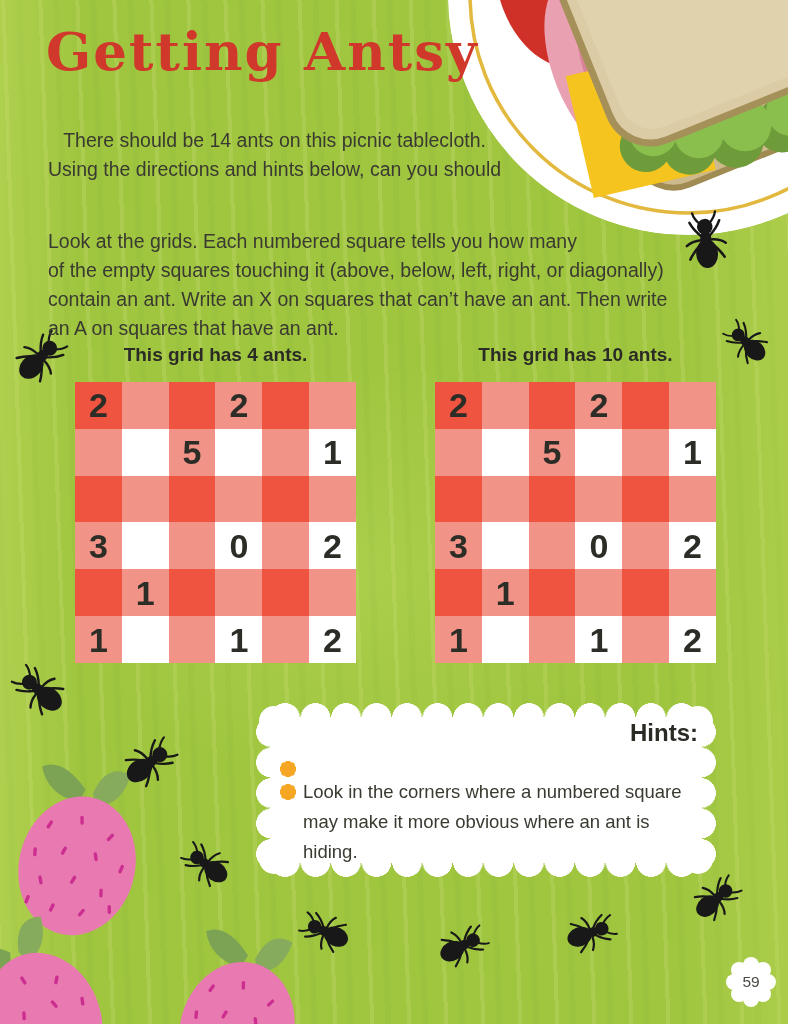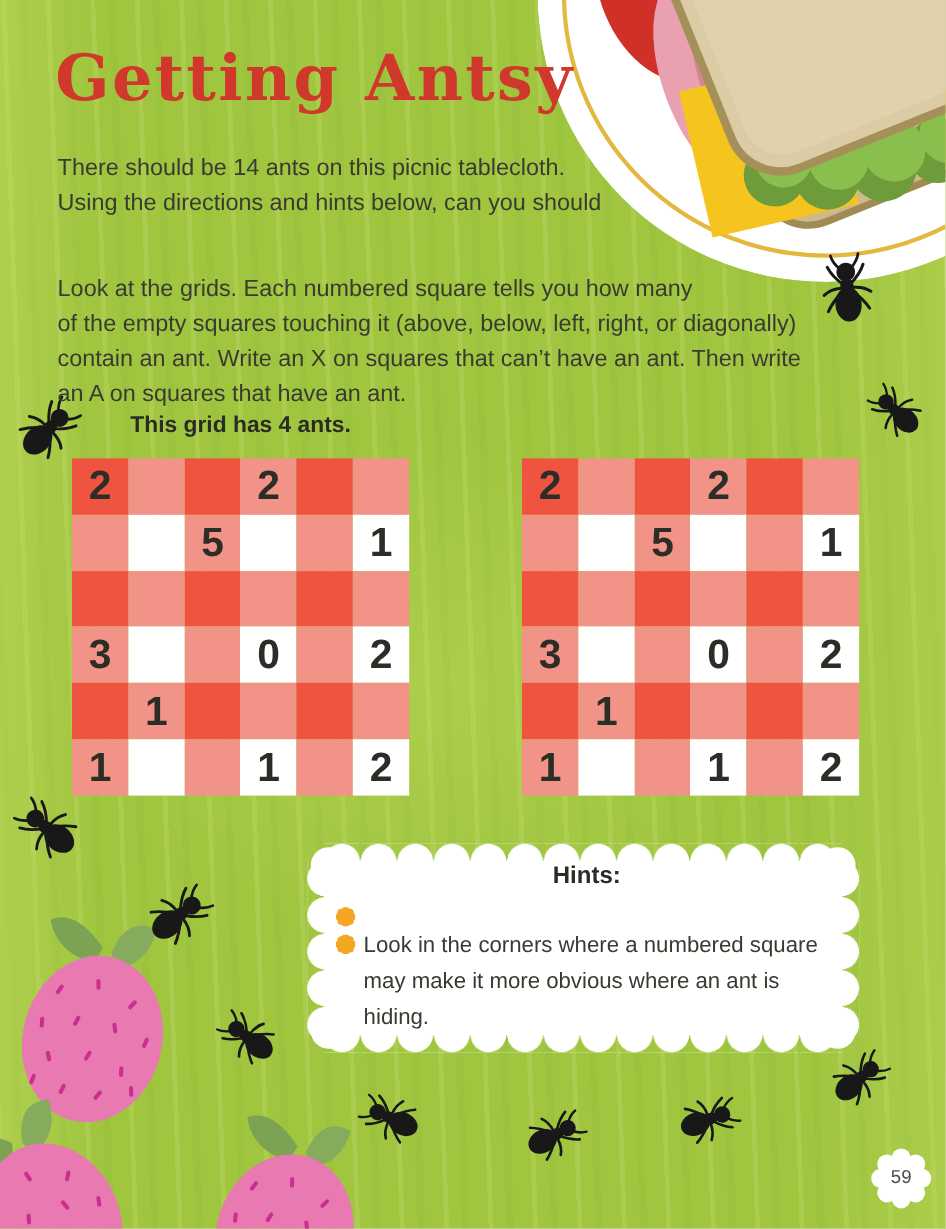--- a/index.html
+++ b/index.html
@@ -9,37 +9,37 @@
     background-color:#a0c640;
     background-image:
       radial-gradient(ellipse 420px 300px at 45% 56%, rgba(215,235,120,0.20), rgba(215,235,120,0) 70%),
       linear-gradient(90deg, rgba(210,228,110,0.30) 0%, rgba(210,228,110,0) 10%, rgba(0,0,0,0) 86%, rgba(200,222,100,0.28) 100%),
       repeating-linear-gradient(88deg, rgba(238,244,170,0.14) 0 4px, rgba(0,0,0,0) 4px 15px, rgba(118,168,48,0.10) 15px 21px, rgba(0,0,0,0) 21px 37px);
   }
   .decor{position:absolute;left:0;top:0;z-index:1;pointer-events:none;}
   .content{position:absolute;left:0;top:0;width:100%;height:100%;z-index:2;}
 
   .title{
-    position:absolute;left:46px;top:34px;
+    position:absolute;left:46px;top:20px;
     font-family:"DejaVu Serif",serif;font-weight:bold;
     font-size:53px;color:#d0382b;letter-spacing:2px;white-space:nowrap;
   }
   .para{position:absolute;color:#3a3a31;font-size:19.5px;line-height:29px;}
-  .intro{left:48px;top:126px;}
+  .intro{left:48px;top:126px;text-align:center;}
   .directions{left:48px;top:227px;}
 
   .grid-label{
     position:absolute;top:344px;width:281px;text-align:center;
     font-weight:bold;font-size:19px;color:#2b2b26;
   }
   .grid-board{
     position:absolute;top:382px;width:281px;height:281px;
     display:grid;grid-template-columns:repeat(6,1fr);grid-template-rows:repeat(6,1fr);
   }
-  .g0{left:60px;} .g1{left:435px;}
+  .g0{left:75px;} .g1{left:435px;}
   .cell{
     display:flex;align-items:center;justify-content:center;
     font-size:34px;font-weight:bold;color:#2d2d27;line-height:1;
   }
   .c-dark{background:#ee5440;}
   .c-mid{background:#f19386;}
   .c-white{background:#ffffff;}
 
   
   .hints{position:absolute;left:256px;top:703px;width:460px;height:174px;}
@@ -55,21 +55,21 @@
     background-image:radial-gradient(15px circle at 15px 15px,#fff 98%,rgba(255,255,255,0) 100%);
     background-size:15px 30.5px;}
   .sc-right{right:0;top:14px;bottom:14px;width:15px;background-repeat:repeat-y;
     background-image:radial-gradient(15px circle at 0px 15px,#fff 98%,rgba(255,255,255,0) 100%);
     background-size:15px 30.5px;}
   .sc-c{position:absolute;width:30px;height:30px;border-radius:50%;background:#fff;}
   .sc-c.tl{left:3px;top:3px;} .sc-c.tr{right:3px;top:3px;}
   .sc-c.bl{left:3px;bottom:3px;} .sc-c.br{right:3px;bottom:3px;}
 
   .hints-content{position:absolute;left:24px;right:18px;top:16px;}
-  .hints-title{text-align:center;font-weight:bold;font-size:20px;color:#2b2b26;margin-bottom:7px;}
+  .hints-title{text-align:right;font-weight:bold;font-size:24px;color:#2b2b26;margin-bottom:7px;}
   .hint-item{display:flex;align-items:flex-start;font-size:18.5px;line-height:30px;color:#3a3a31;}
   .hint-bullet{flex:0 0 16px;margin:7px 7px 0 0;}
 
   .page-badge{position:absolute;left:725px;top:956px;width:52px;height:52px;z-index:2;text-align:right;}
   .page-badge .num{
     position:absolute;left:0;top:0;width:52px;height:52px;
     display:flex;align-items:center;justify-content:center;
     font-size:15.5px;color:#4b4b45;
   }
 </style>
@@ -204,20 +204,21 @@
     </div>
 
     <div class="para directions">
       <div>Look at the grids. Each numbered square tells you how many</div>
       <div>of the empty squares touching it (above, below, left, right, or diagonally)</div>
       <div>contain an ant. Write an X on squares that can’t have an ant. Then write</div>
       <div>an A on squares that have an ant.</div>
     </div>
 
     <div class="grid-label g0">This grid has 4 ants.</div>
+    <div class="grid-label g1">This grid has 10 ants.</div>
 
     <div class="grid-board g0">
         <div class="cell c-dark">2</div>
         <div class="cell c-mid"></div>
         <div class="cell c-dark"></div>
         <div class="cell c-mid">2</div>
         <div class="cell c-dark"></div>
         <div class="cell c-mid"></div>
         <div class="cell c-mid"></div>
         <div class="cell c-white"></div>

